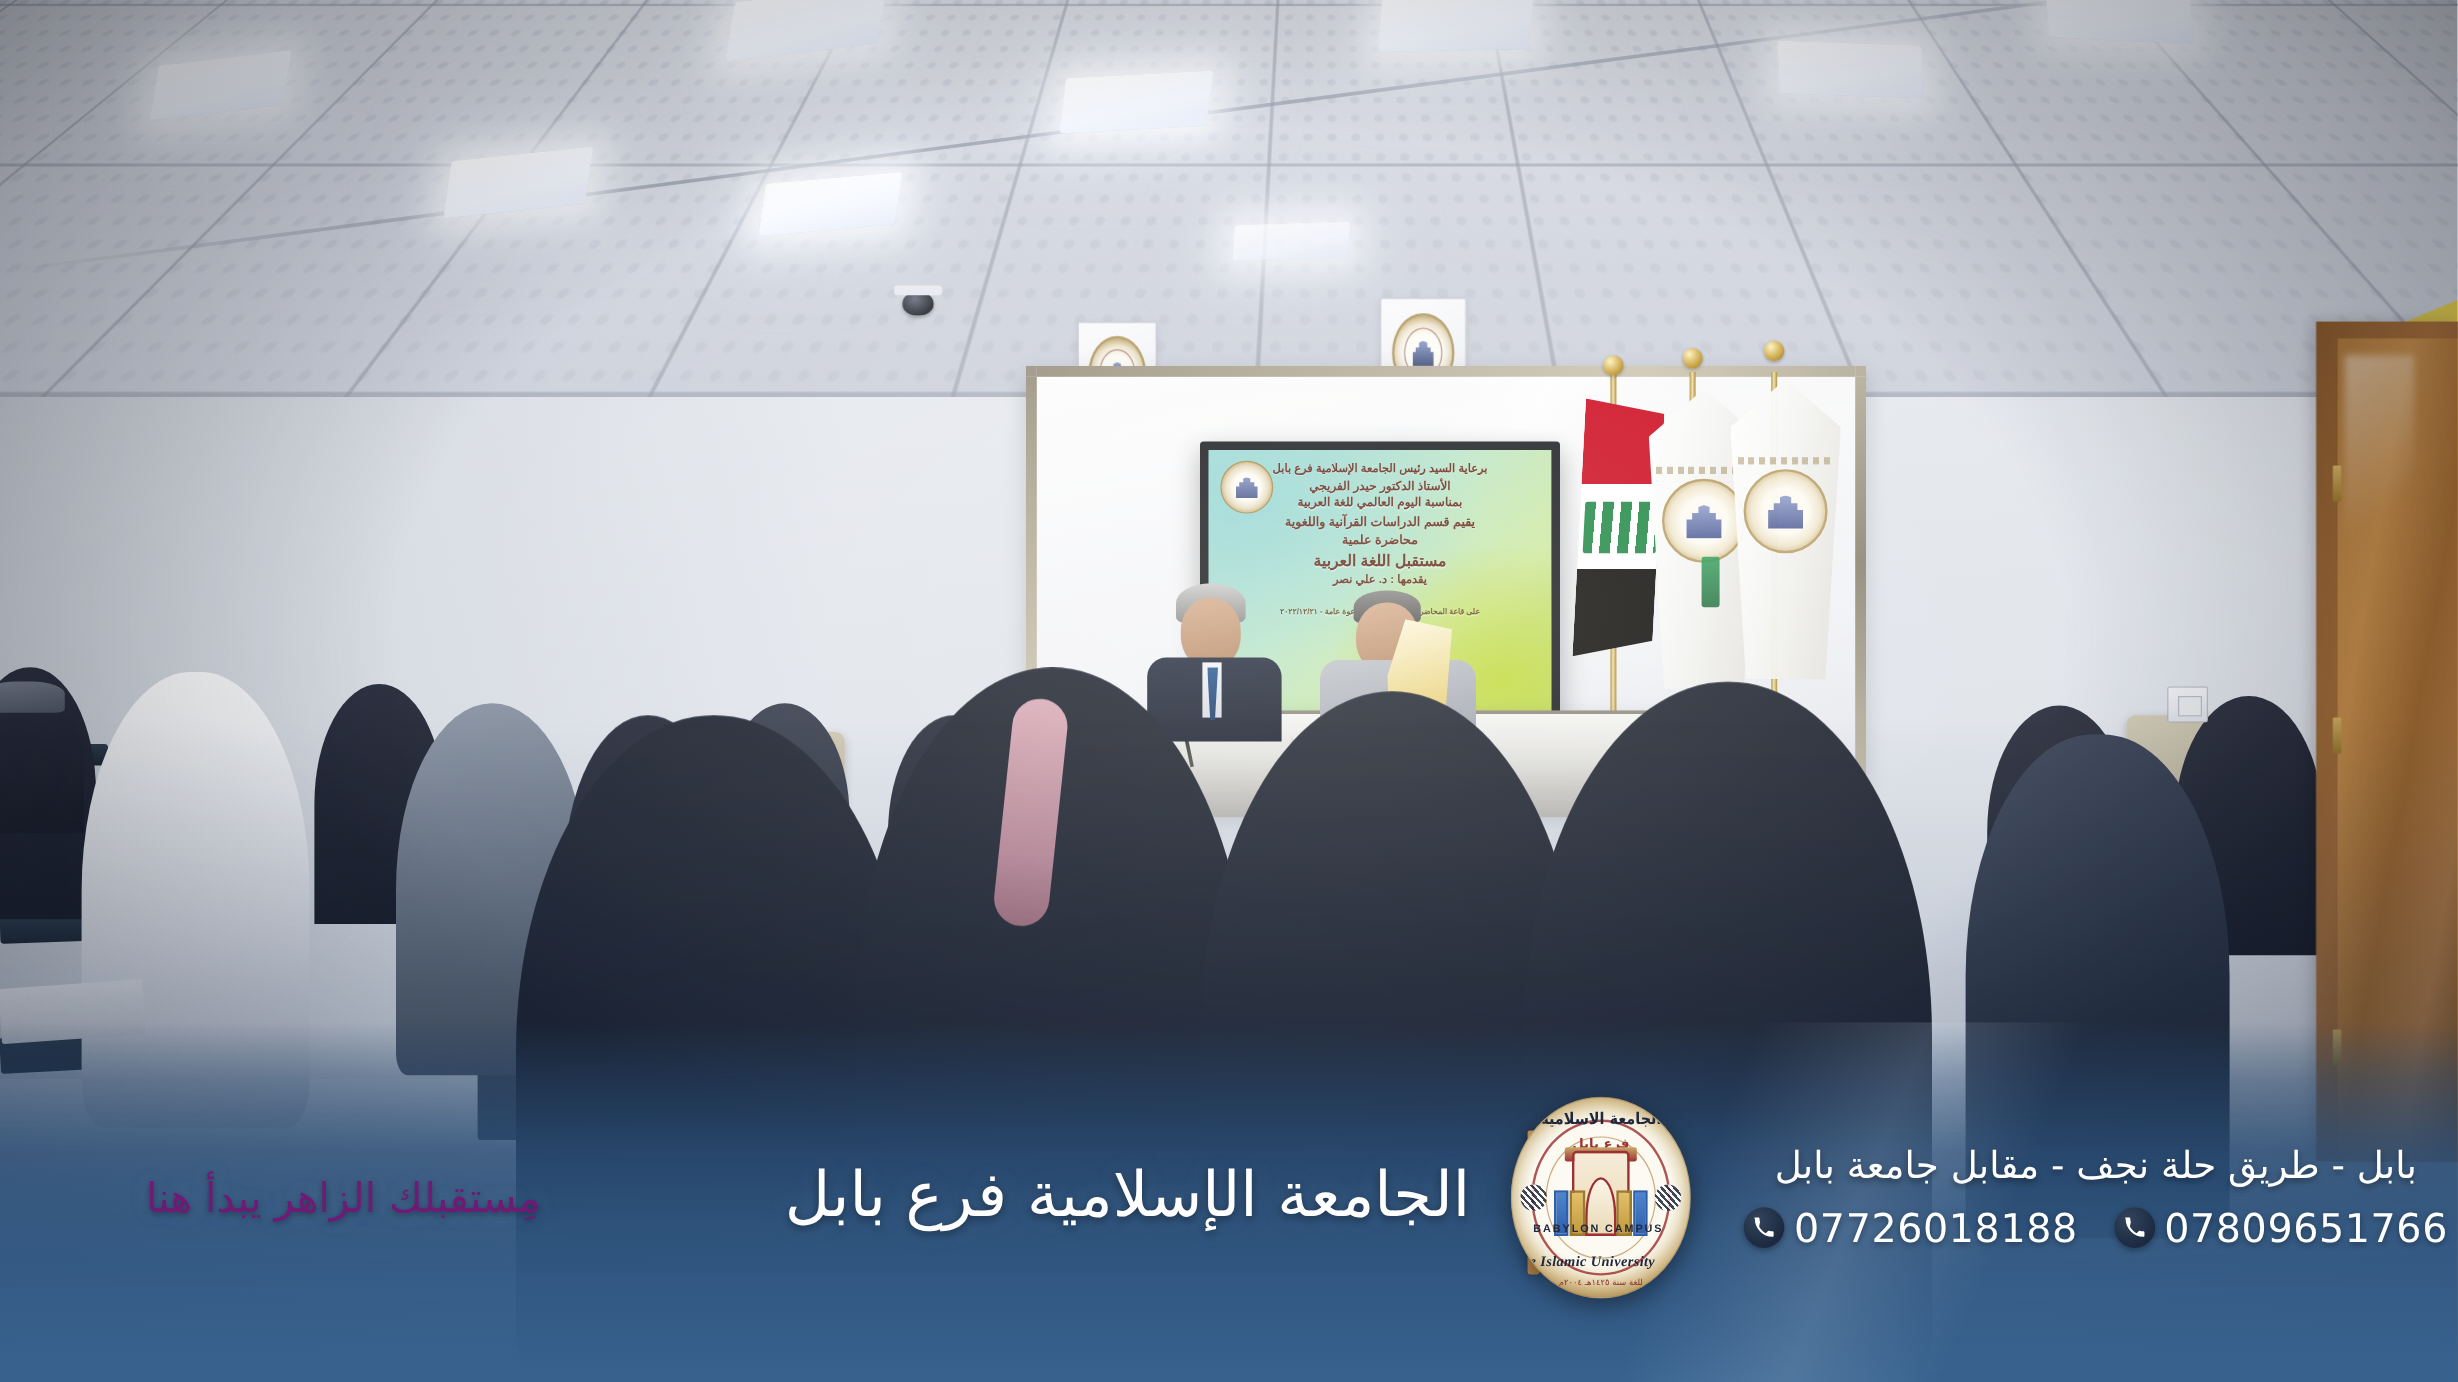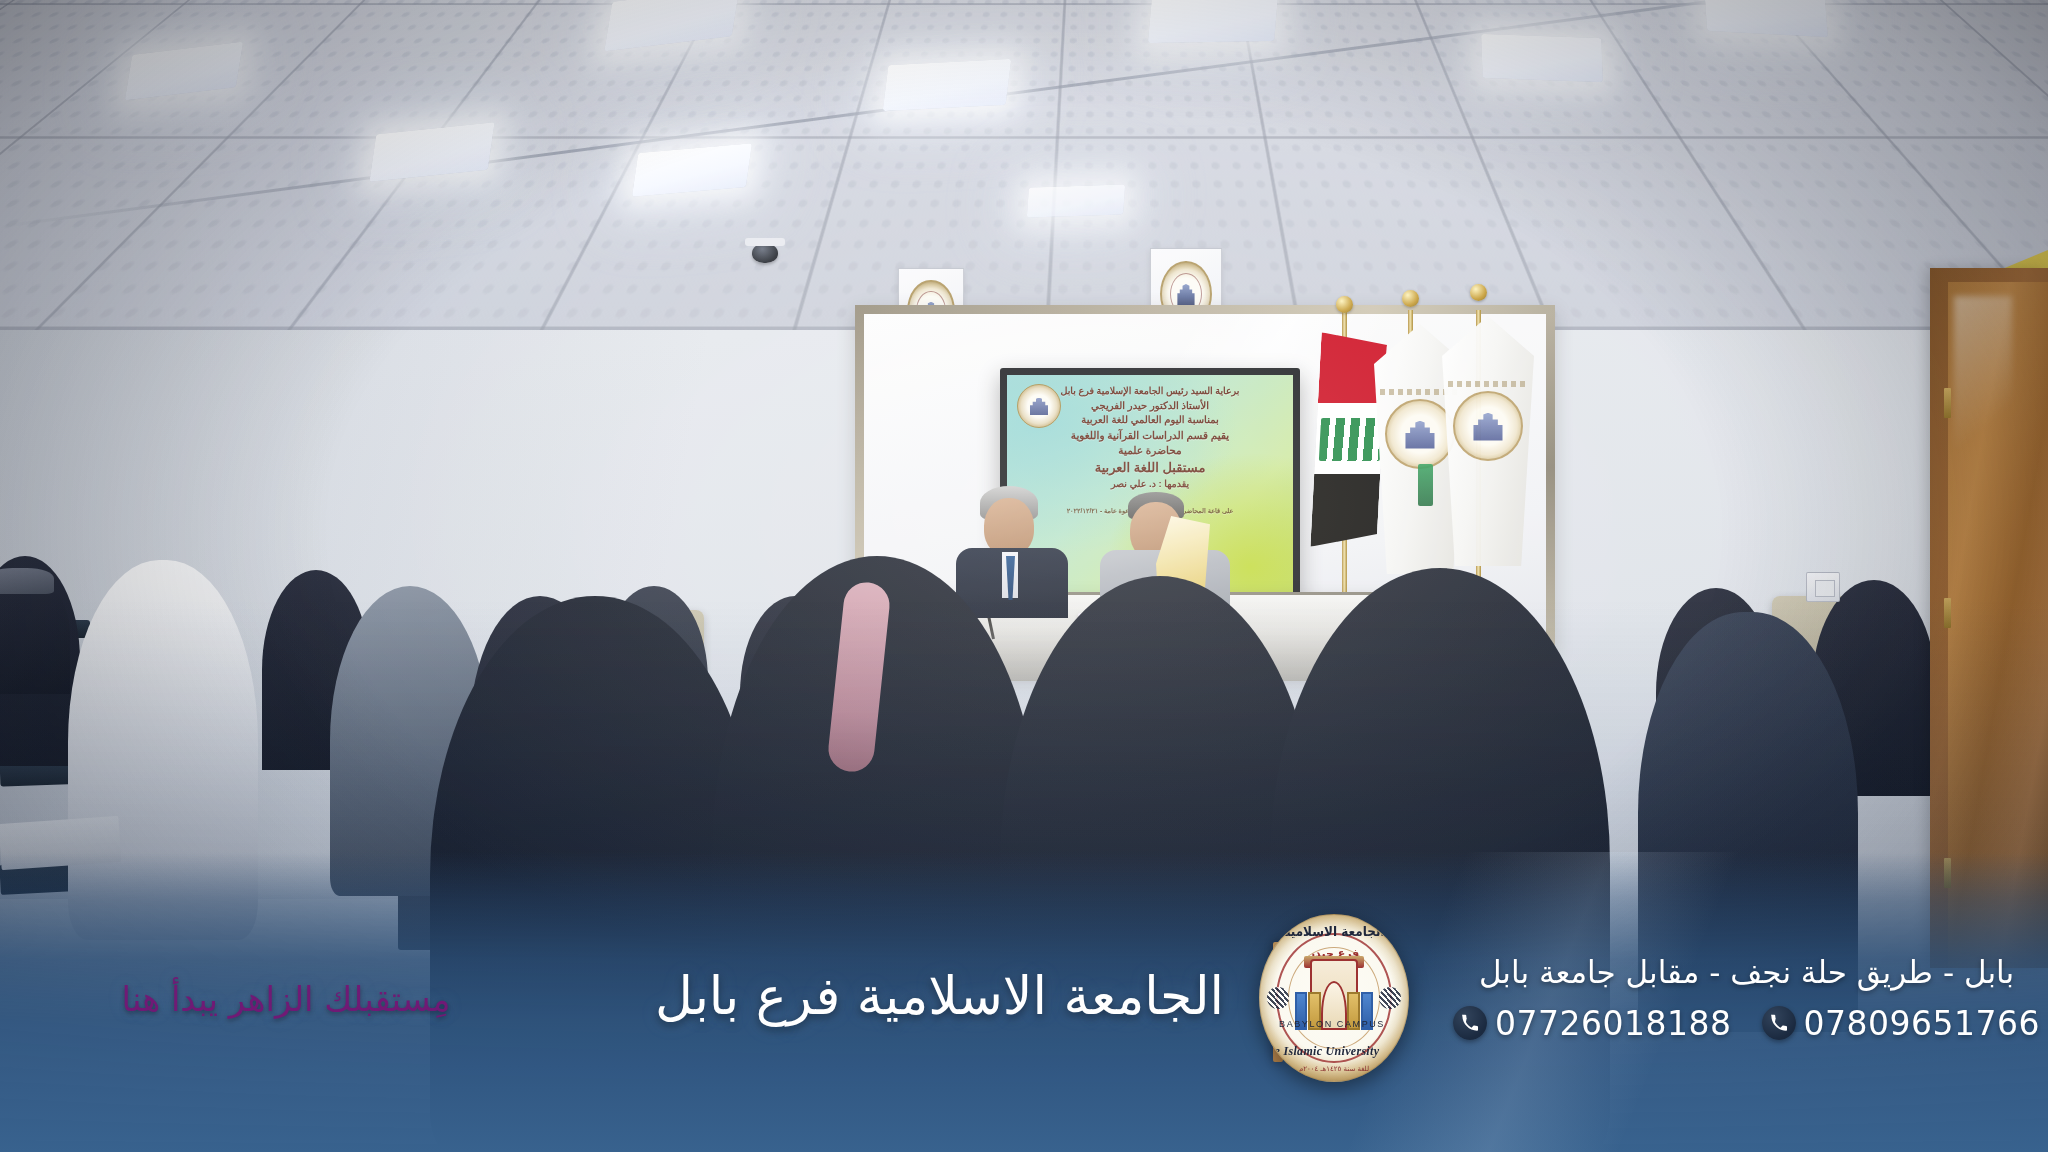--- a/index.html
+++ b/index.html
@@ -457,21 +457,21 @@
   .seal-bot-en {
     position:absolute; left:0; right:0; bottom:22px;
     font-family:"Liberation Serif", serif;
     font-size:12px; font-weight:700; font-style:italic;
     color:#20283c; letter-spacing:.3px;
   }
   .seal-bot-campus {
     position:absolute; left:0; right:4px; bottom:52px;
     text-align:center;
     font-family:"Liberation Sans", sans-serif;
-    font-size:9px; font-weight:400;
+    font-size:9px; font-weight:700;
     color:#20283c; letter-spacing:1.6px;
   }
   .seal-bot-date {
     position:absolute; left:0; right:0; bottom:8px;
     text-align:center; direction:rtl;
     font-family:"DejaVu Sans", sans-serif;
     font-size:7px; color:#8a3030;
   }
 
   
@@ -676,30 +676,30 @@
   </div>
 
   <div class="banner"></div>
   <div class="banner-sheen"></div>
 
   <div class="banner-inner">
 
     <div class="slogan">مِستقبلك الزاهر يبدأ هنا</div>
 
     <div class="title-block">
-      <div class="title-ar">الجامعة الاسلامية فرع بابل</div>
+      <div class="title-ar">الجامعة الإسلامية فرع بابل</div>
       <div class="divider-bar"></div>
     </div>
 
     <div class="seal-wrap">
       <div class="seal">
         <div class="ring-out"></div>
         <div class="ring-in"></div>
         <div class="seal-top-ar">الجامعة الاسلامية</div>
-        <div class="seal-sub-ar">فرع حيدر</div>
+        <div class="seal-sub-ar">فرع بابل</div>
         <div class="seal-side left"></div>
         <div class="seal-side right"></div>
         <div class="seal-gate">
           <div class="gate-cap"></div>
           <div class="gate-body"></div>
           <div class="gate-arch"></div>
           <div class="tower blue t1"></div>
           <div class="tower gold t2"></div>
           <div class="tower gold t3"></div>
           <div class="tower blue t4"></div>

